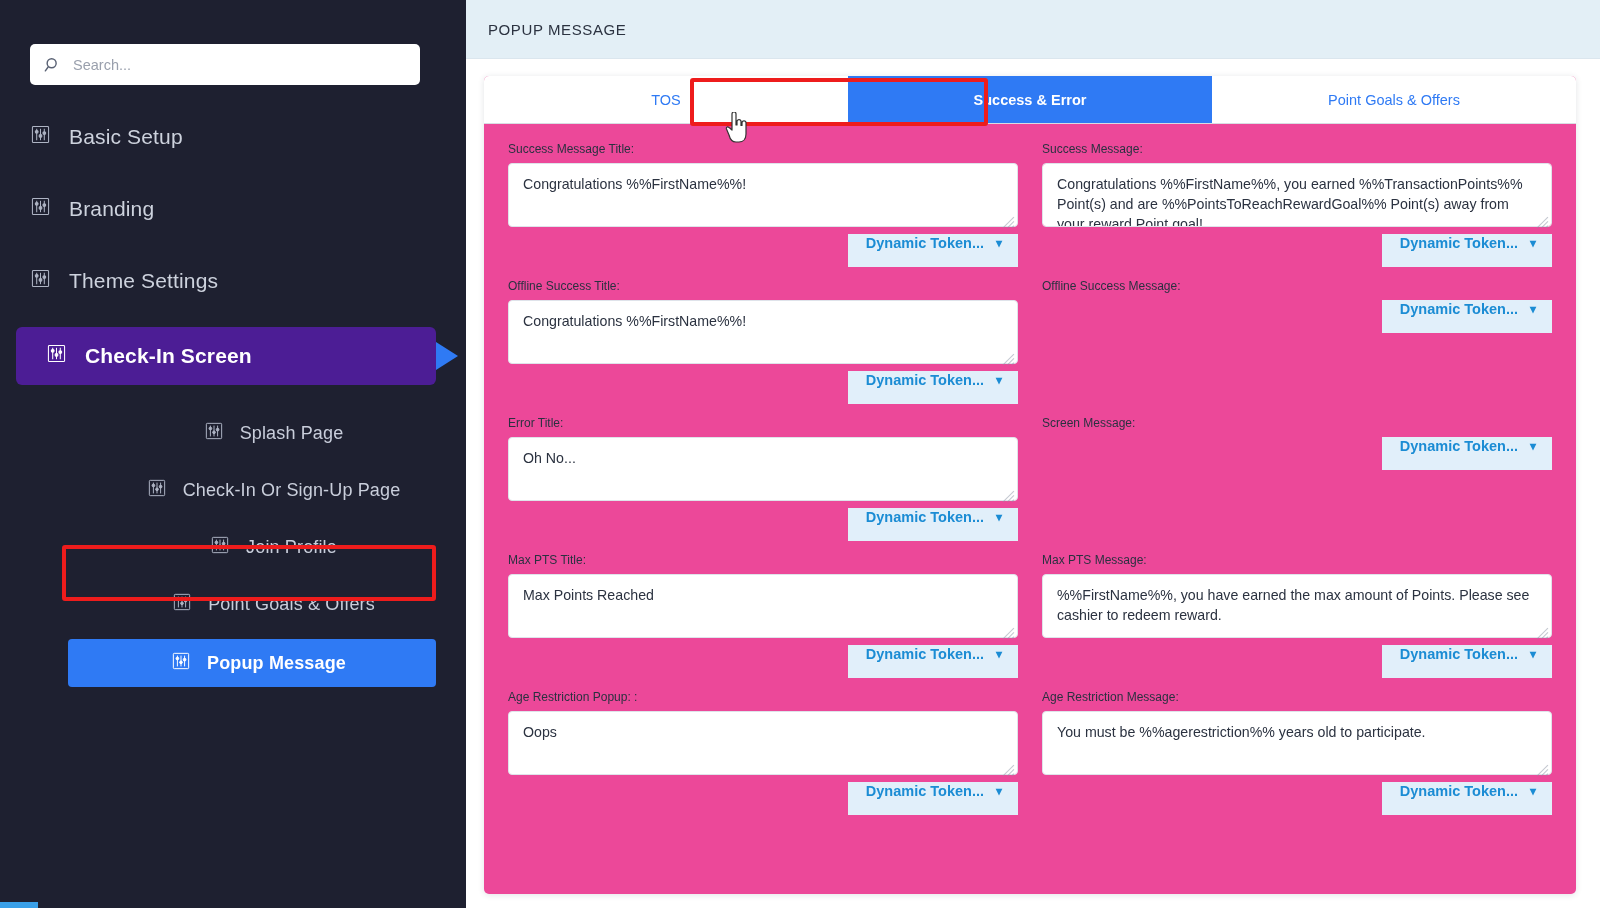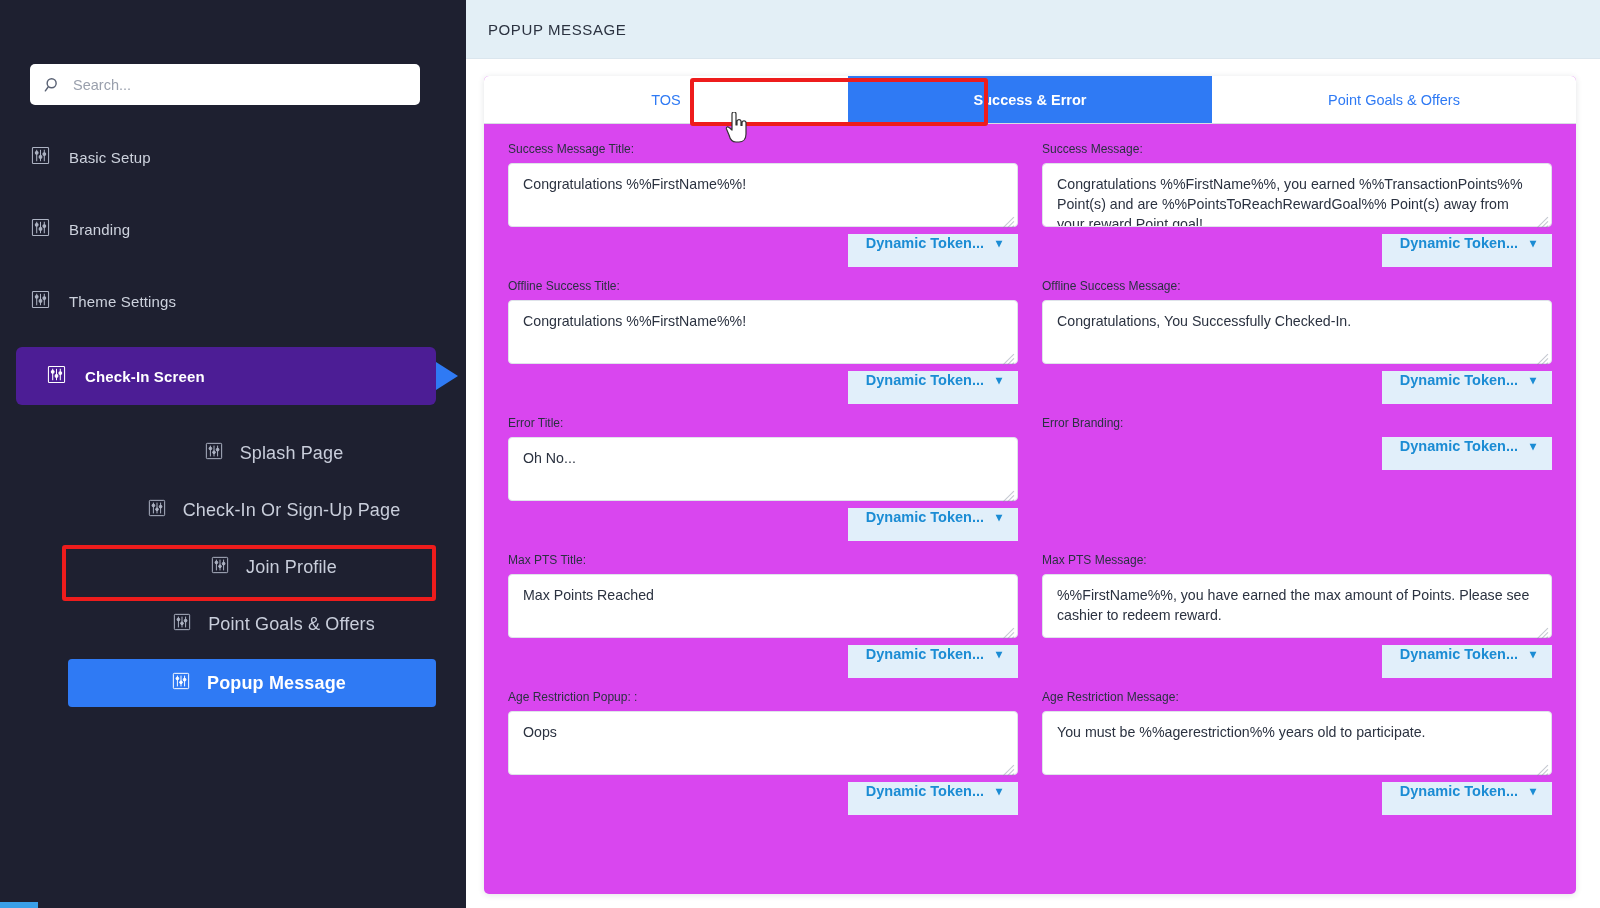--- a/index.html
+++ b/index.html
@@ -12,37 +12,37 @@
   #app { position: relative; width: 1600px; height: 908px; display: flex; }
 
   
   .sidebar {
     width: 466px; height: 908px;
     background: #1e2030;
     flex: 0 0 466px;
     position: relative;
     overflow: hidden;
   }
-  .search-wrap { padding: 64px 46px 0 30px; }
+  .search-wrap { padding: 44px 46px 0 30px; }
   .search-box {
     height: 41px; background: #ffffff; border-radius: 5px;
     display: flex; align-items: center; padding: 0 14px;
   }
   .search-ico { width: 18px; height: 18px; flex: 0 0 18px; color: #5a6274; }
   .search-input {
     border: none; outline: none; background: transparent;
     font-family: "Liberation Sans", sans-serif;
     font-size: 14.5px; color: #3a4252; margin-left: 11px; width: 100%;
   }
   .search-input::placeholder { color: #9aa0ad; }
 
   .nav { margin-top: 26px; }
   .nav-item {
     height: 52px; display: flex; align-items: center;
-    padding-left: 31px; color: #cdd2dd; font-size: 15px;
+    padding-left: 31px; color: #cdd2dd; font-size: 21px;
     position: relative; margin-bottom: 0;
   }
   .nav-item + .nav-item { margin-top: 0; }
   .nav-label { margin-left: 19px; letter-spacing: .15px; }
   .nav-item .sld { color: #aeb4c4; }
 
   .nav-item.top { height: 52px; }
 
   .nav-item.active {
     background: #4c1d95; color: #ffffff; font-weight: bold;
@@ -80,21 +80,21 @@
   .topbar {
     height: 59px; background: #e3eff6; border-bottom: 1px solid #dbe6ee;
     display: flex; align-items: center; padding-left: 22px;
   }
   .topbar-title {
     font-size: 15px; color: #2b3240; letter-spacing: .6px; font-weight: 500;
   }
 
   .panel {
     position: absolute; left: 18px; right: 24px; top: 76px; bottom: 14px;
-    background: #d946ef; border-radius: 5px;
+    background: #ec4899; border-radius: 5px;
     box-shadow: 0 1px 6px rgba(30,40,60,.13);
     overflow: hidden;
   }
   .tabs {
     display: flex; height: 48px; border-bottom: 1px solid #d9dde3;
   }
   .tab {
     flex: 1 1 0; display: flex; align-items: center; justify-content: center;
     font-size: 14.5px; color: #2f7af4; background: #fff;
     position: relative; font-weight: 500;
@@ -384,30 +384,20 @@
             </div>
             <div class="token-row">
               <button class="token-btn">
                 <span>Dynamic Token...</span>
                 <span class="chev">▾</span>
               </button>
             </div>
           </div>
           <div class="col">
             <div class="field-label">Offline Success Message:</div>
-            <div class="ta-wrap">
-              <textarea class="ta" style="">Congratulations, You Successfully Checked-In.</textarea>
-              <span class="grip">
-                <svg viewBox="0 0 12 12" width="13" height="13" stroke="#8b93a3" stroke-width="1">
-                    <line x1="11" y1="1" x2="1" y2="11"></line>
-                    <line x1="11" y1="5" x2="5" y2="11"></line>
-                    <line x1="11" y1="9" x2="9" y2="11"></line>
-                  </svg>
-              </span>
-            </div>
             <div class="token-row">
               <button class="token-btn">
                 <span>Dynamic Token...</span>
                 <span class="chev">▾</span>
               </button>
             </div>
           </div>
         </div>
         <div class="row-gap"></div>
 
@@ -425,21 +415,21 @@
               </span>
             </div>
             <div class="token-row">
               <button class="token-btn">
                 <span>Dynamic Token...</span>
                 <span class="chev">▾</span>
               </button>
             </div>
           </div>
           <div class="col">
-            <div class="field-label">Error Branding:</div>
+            <div class="field-label">Screen Message:</div>
             <div class="token-row">
               <button class="token-btn">
                 <span>Dynamic Token...</span>
                 <span class="chev">▾</span>
               </button>
             </div>
           </div>
         </div>
         <div class="row-gap"></div>
 

